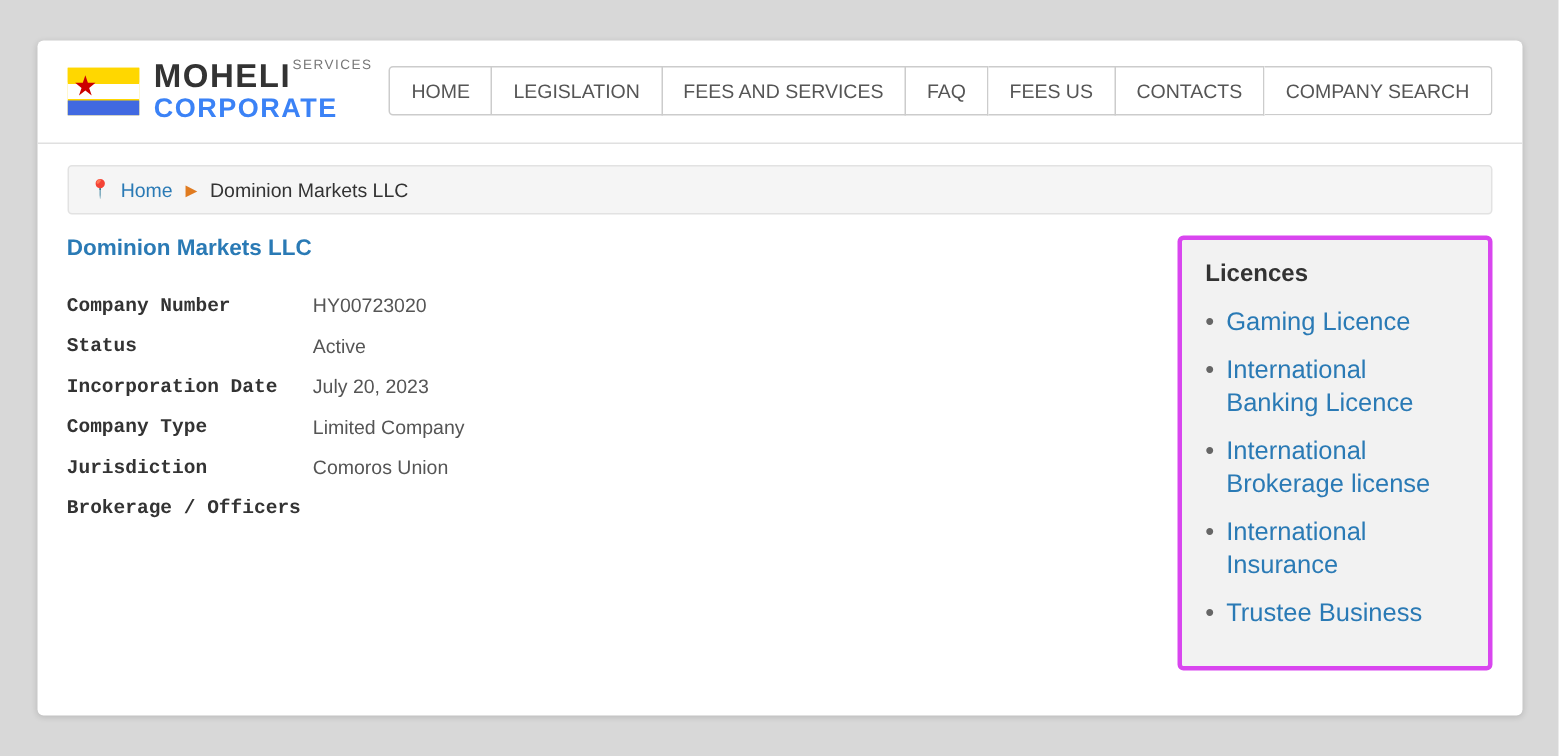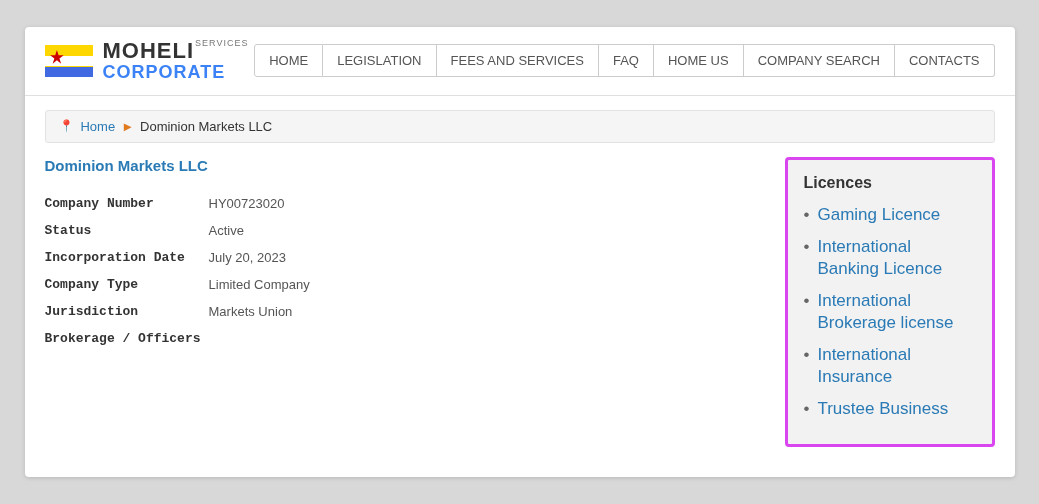--- a/index.html
+++ b/index.html
@@ -224,23 +224,23 @@
           <span>CORPORATE</span><span class="services-small2"></span>
         </div>
       </div>
     </div>
     <nav>
 
     <a class="nav-item">HOME</a>
         <a class="nav-item">LEGISLATION</a>
         <a class="nav-item">FEES AND SERVICES</a>
         <a class="nav-item">FAQ</a>
-        <a class="nav-item">HOME US</a>
+        <a class="nav-item">FEES US</a>
+        <a class="nav-item">CONTACTS</a>
         <a class="nav-item">COMPANY SEARCH</a>
-        <a class="nav-item">CONTACTS</a>
       </nav>
   </div>
 
   <div class="breadcrumb-bar">
     <span class="breadcrumb-icon">📍</span>
     <a class="breadcrumb-home">Home</a>
     <span class="breadcrumb-arrow">►</span>
     <span class="breadcrumb-current">Dominion Markets LLC</span>
   </div>
 
@@ -261,21 +261,21 @@
             <tr>
               <td>Incorporation Date</td>
               <td>July 20, 2023</td>
             </tr>
             <tr>
               <td>Company Type</td>
               <td class="value-blue">Limited Company</td>
             </tr>
             <tr>
               <td>Jurisdiction</td>
-              <td class="value-blue">Markets Union</td>
+              <td class="value-blue">Comoros Union</td>
             </tr>
             <tr>
               <td>Brokerage / Officers</td>
               <td></td>
             </tr>
           </tbody>
       </table>
     </div>
 
     <div class="licences-panel">

